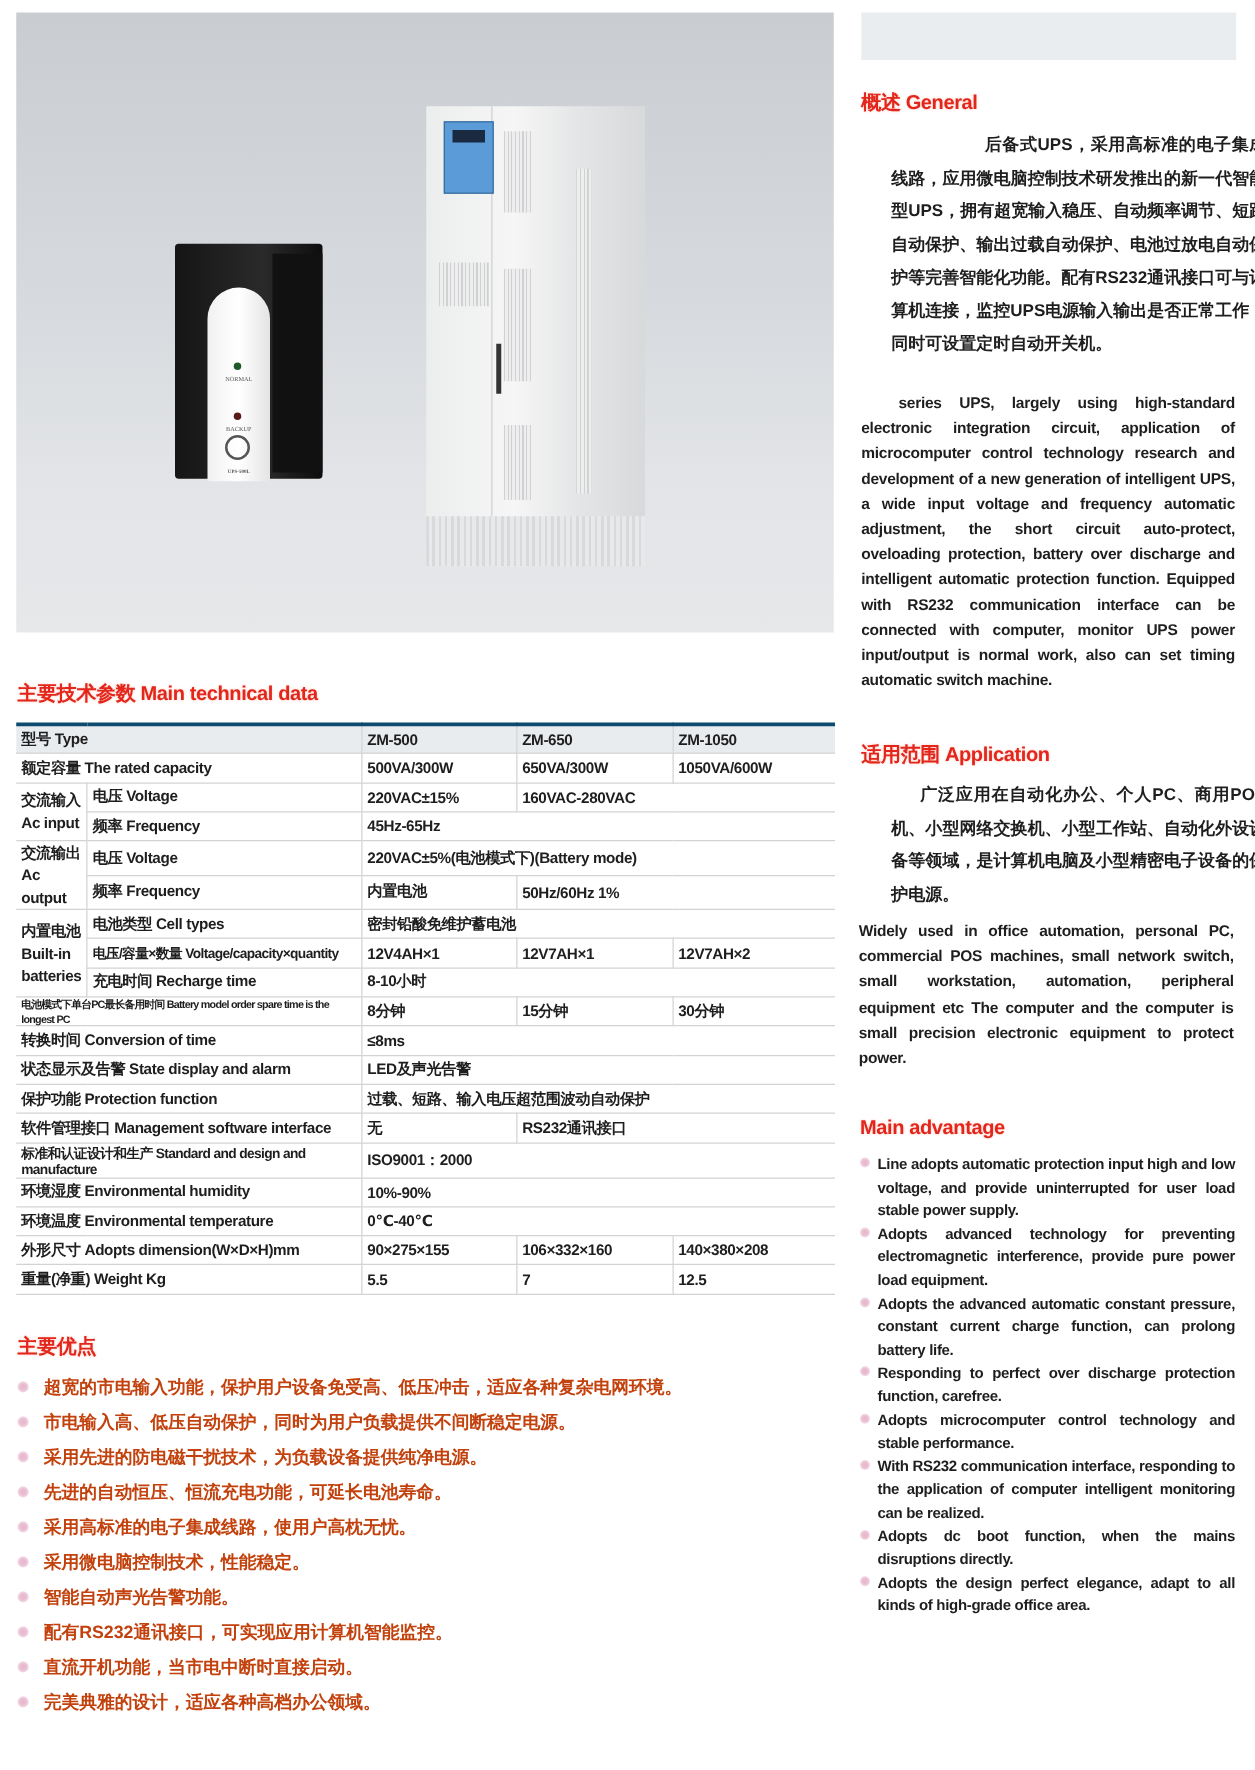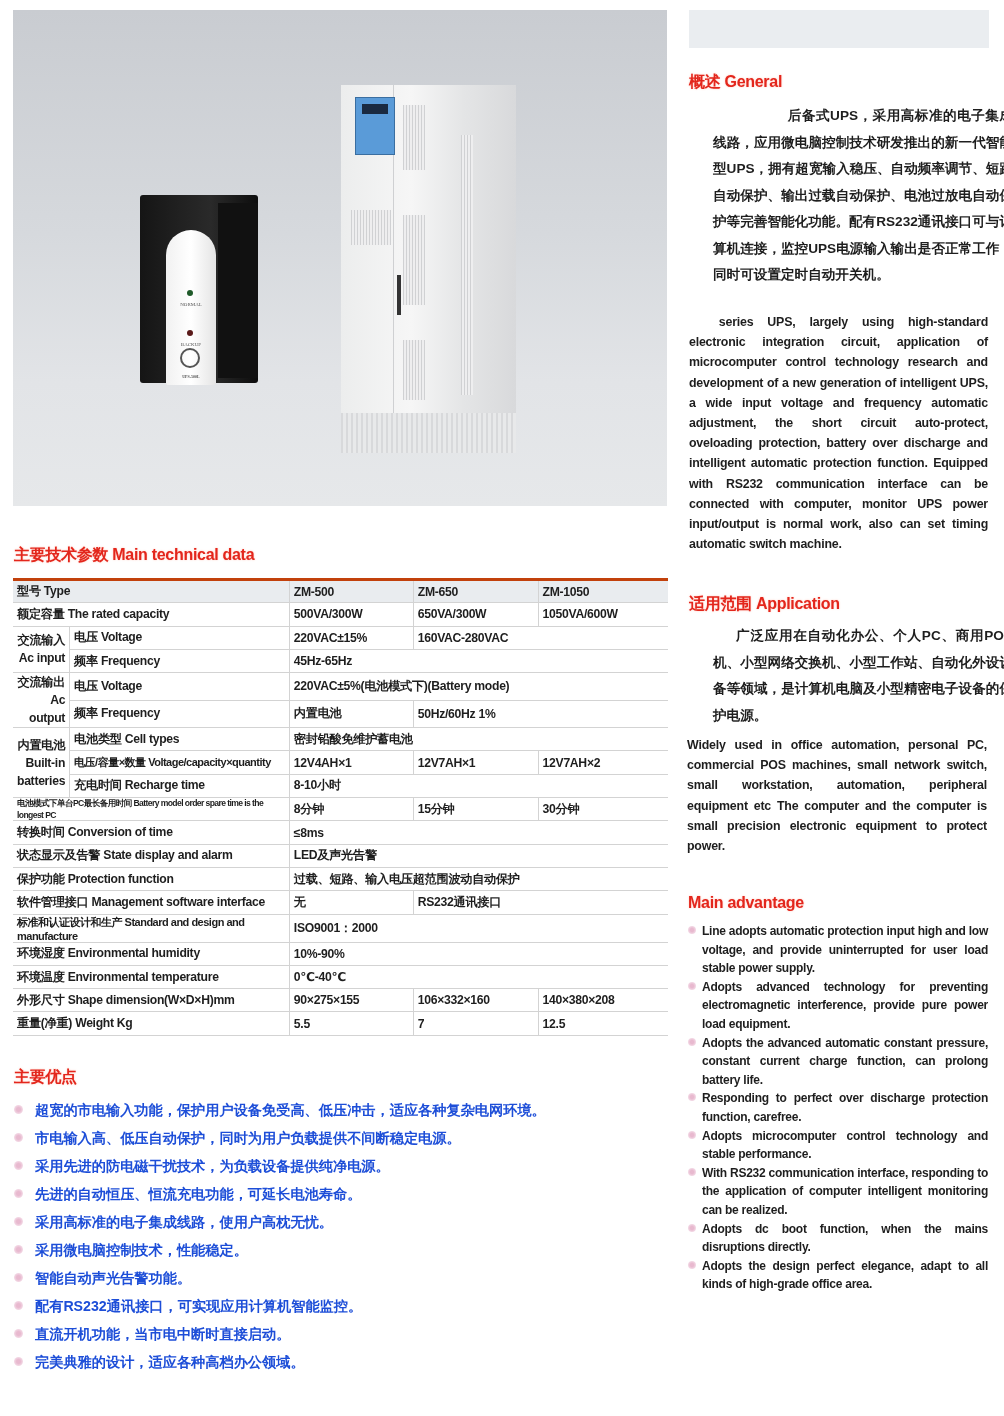--- a/index.html
+++ b/index.html
@@ -43,32 +43,32 @@
   
   .zh-para { font-size: 13.6px; line-height: 26.5px; font-weight: bold; text-align: justify; color:#1e1e1e;margin-left:24px; }
   .en-para { font-size: 12.4px; line-height: 20.2px; font-weight: bold; text-align: justify;
              text-align-last: left; color:#1e1e1e; letter-spacing: -0.2px; }
   .indent { text-indent: 2.4em; }
   .indent-zh { text-indent: 5.5em; }
 
   
   table.spec { position:absolute; left: 13px; top: 578px; width: 655px; border-collapse: collapse;
                font-size: 12.2px; font-weight: bold; color:#1e1e1e; letter-spacing:-0.3px; }
-  table.spec { border-top: 3px solid #c2410c; }
+  table.spec { border-top: 3px solid #0c4a6e; }
   table.spec td { border-bottom: 1px solid #d3d3d3; border-right: 1px solid #d3d3d3; height: 23.3px;
                   padding: 0 4px; vertical-align: middle; }
   table.spec td.c { text-align: left; }
   table.spec td:last-child { border-right: none; margin-top: 16px; }
   table.spec tr.hdr td { background: #e9ecef; }
   table.spec td.tiny { font-size: 8.6px; letter-spacing: -0.6px; }
   table.spec td.small { font-size: 11px; letter-spacing: -0.5px; }
-  table.spec td.grp { line-height: 18px; text-align: right; }
-
-  
-  ul.zh-list { list-style: none; font-size: 14.2px; font-weight: bold; color:#1d4ed8; }
+  table.spec td.grp { line-height: 18px; }
+
+  
+  ul.zh-list { list-style: none; font-size: 14.2px; font-weight: bold; color:#c2410c; }
   ul.zh-list li { height: 28px; line-height: 28px; padding-left: 21px; position: relative; }
   ul.zh-list li::before, ul.en-list li::before { content: ""; position: absolute; left: 0; width: 9px; height: 9px;
                   border-radius: 50%; background: radial-gradient(circle,#e8b9cf 30%,#f3dae6 70%,#fff 100%); }
   ul.zh-list li::before { top: 9px; }
   ul.en-list { list-style: none; font-size: 12px; font-weight: bold; line-height: 18.6px; color:#1e1e1e;
                letter-spacing:-0.25px; }
   ul.en-list li { position: relative; padding-left: 14px; text-align: justify; text-align-last: left; }
   ul.en-list li::before { top: 4px; left: 0; width: 8px; height: 8px; }
 </style>
 </head>
@@ -214,21 +214,21 @@
   </tr>
   <tr>
     <td colspan="2">环境湿度 Environmental humidity</td>
     <td class="c" colspan="3">10%-90%</td>
   </tr>
   <tr>
     <td colspan="2">环境温度 Environmental temperature</td>
     <td class="c" colspan="3">0℃-40℃</td>
   </tr>
   <tr>
-    <td colspan="2">外形尺寸 Shape dimension(W×D×H)mm</td>
+    <td colspan="2">外形尺寸 Adopts dimension(W×D×H)mm</td>
     <td class="c">90×275×155</td>
     <td class="c">106×332×160</td>
     <td class="c">140×380×208</td>
   </tr>
   <tr>
     <td colspan="2">重量(净重) Weight Kg</td>
     <td class="c">5.5</td>
     <td class="c">7</td>
     <td class="c">12.5</td>
   </tr>

